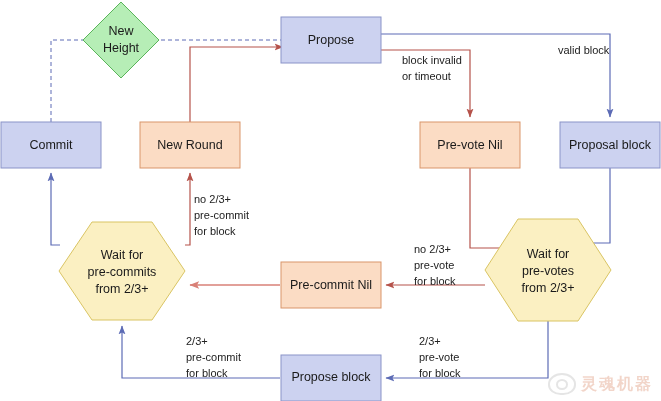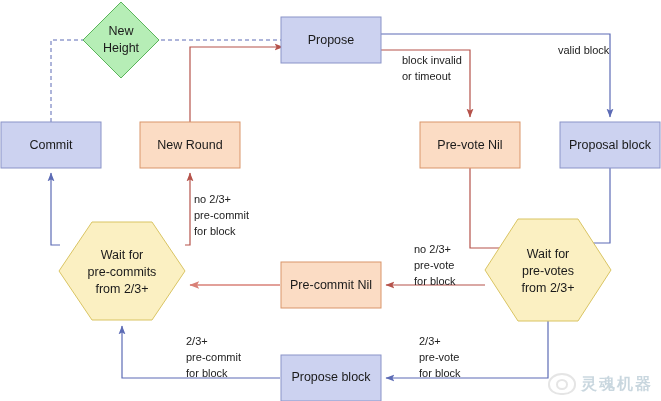--- a/index.html
+++ b/index.html
@@ -99,21 +99,21 @@
     left: 6px;
     top: 4px;
     width: 8px;
     height: 7px;
     border: 2px solid #8a8a8a;
     border-radius: 50%;
   }
   .wm-text {
     font-family: "DejaVu Sans", sans-serif;
     font-size: 16px;
-    color: #0c4a6e;
+    color: #c2410c;
     letter-spacing: 2px;
     font-weight: bold;
   }
 </style>
 </head>
 <body>
 
 <div id="canvas">
 
   <svg id="flow" viewBox="0 0 661 401">

